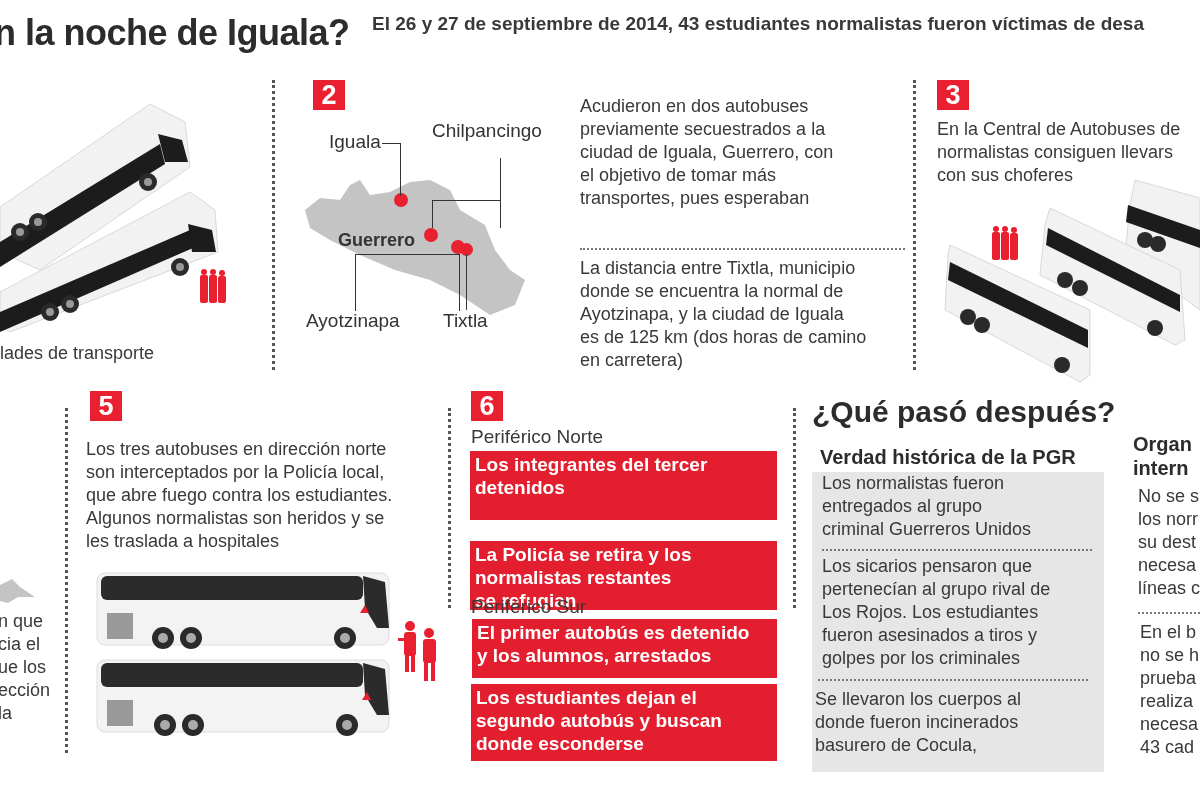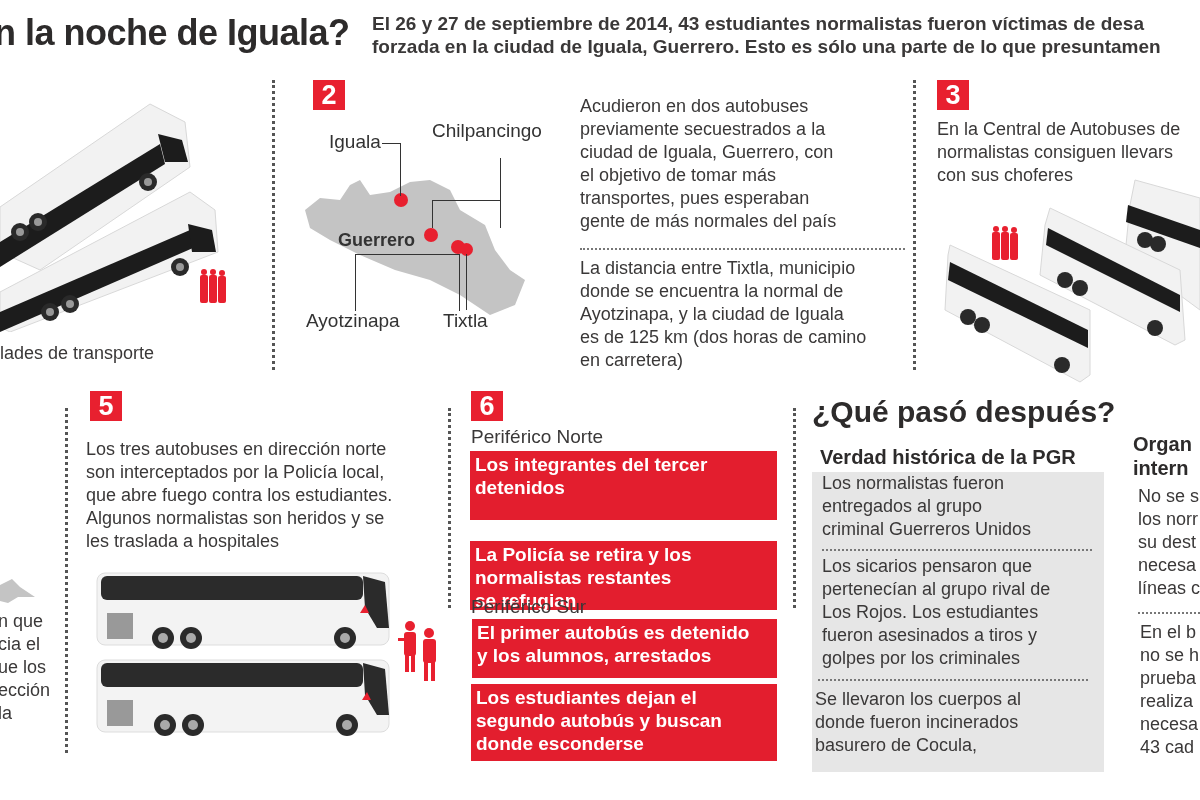--- a/index.html
+++ b/index.html
@@ -18,21 +18,20 @@
   .gray-panel{background:#e6e6e6;}
   .map-label{font-size:19px;color:#333;white-space:nowrap;}
   .leader{border-color:#333;border-style:solid;position:absolute;}
 </style>
 </head>
 <body>
 
 <div class="abs title">n la noche de Iguala?</div>
 <div class="abs intro">
   <div>El 26 y 27 de septiembre de 2014, 43 estudiantes normalistas fueron víctimas de desa</div>
-  <div>forzada en la ciudad de Iguala, Guerrero. Esto es sólo una parte de lo que presuntamen</div>
 </div>
 
 <div class="abs" style="left:0;top:92px;width:230px;height:240px;">
   <svg width="230" height="240" viewBox="0 0 230 240">
 
     <g>
       <polygon points="0,115 150,12 185,30 190,75 40,178 0,160" fill="#f2f2f2" stroke="#d8d8d8"></polygon>
       <polygon points="0,150 160,52 165,72 0,175" fill="#1c1c1c"></polygon>
       <polygon points="158,42 182,48 188,70 165,70" fill="#1c1c1c"></polygon>
       <circle cx="148" cy="90" r="9" fill="#2a2a2a"></circle>
@@ -93,21 +92,20 @@
 <div class="abs map-label" style="left:338px;top:230px;font-weight:bold;font-size:18px;">Guerrero</div>
 <div class="abs map-label" style="left:306px;top:310px;">Ayotzinapa</div>
 <div class="abs map-label" style="left:443px;top:310px;">Tixtla</div>
 
 <div class="abs body-text" style="left:580px;top:95px;">
   <div>Acudieron en dos autobuses</div>
   <div>previamente secuestrados a la</div>
   <div>ciudad de Iguala, Guerrero, con</div>
   <div>el objetivo de tomar más</div>
   <div>transportes, pues esperaban</div>
-  <div>gente de más normales del país</div>
 </div>
 <div class="abs hdots" style="left:580px;top:248px;width:325px;"></div>
 <div class="abs body-text" style="left:580px;top:257px;">
   <div>La distancia entre Tixtla, municipio</div>
   <div>donde se encuentra la normal de</div>
   <div>Ayotzinapa, y la ciudad de Iguala</div>
   <div>es de 125 km (dos horas de camino</div>
   <div>en carretera)</div>
 </div>
 

